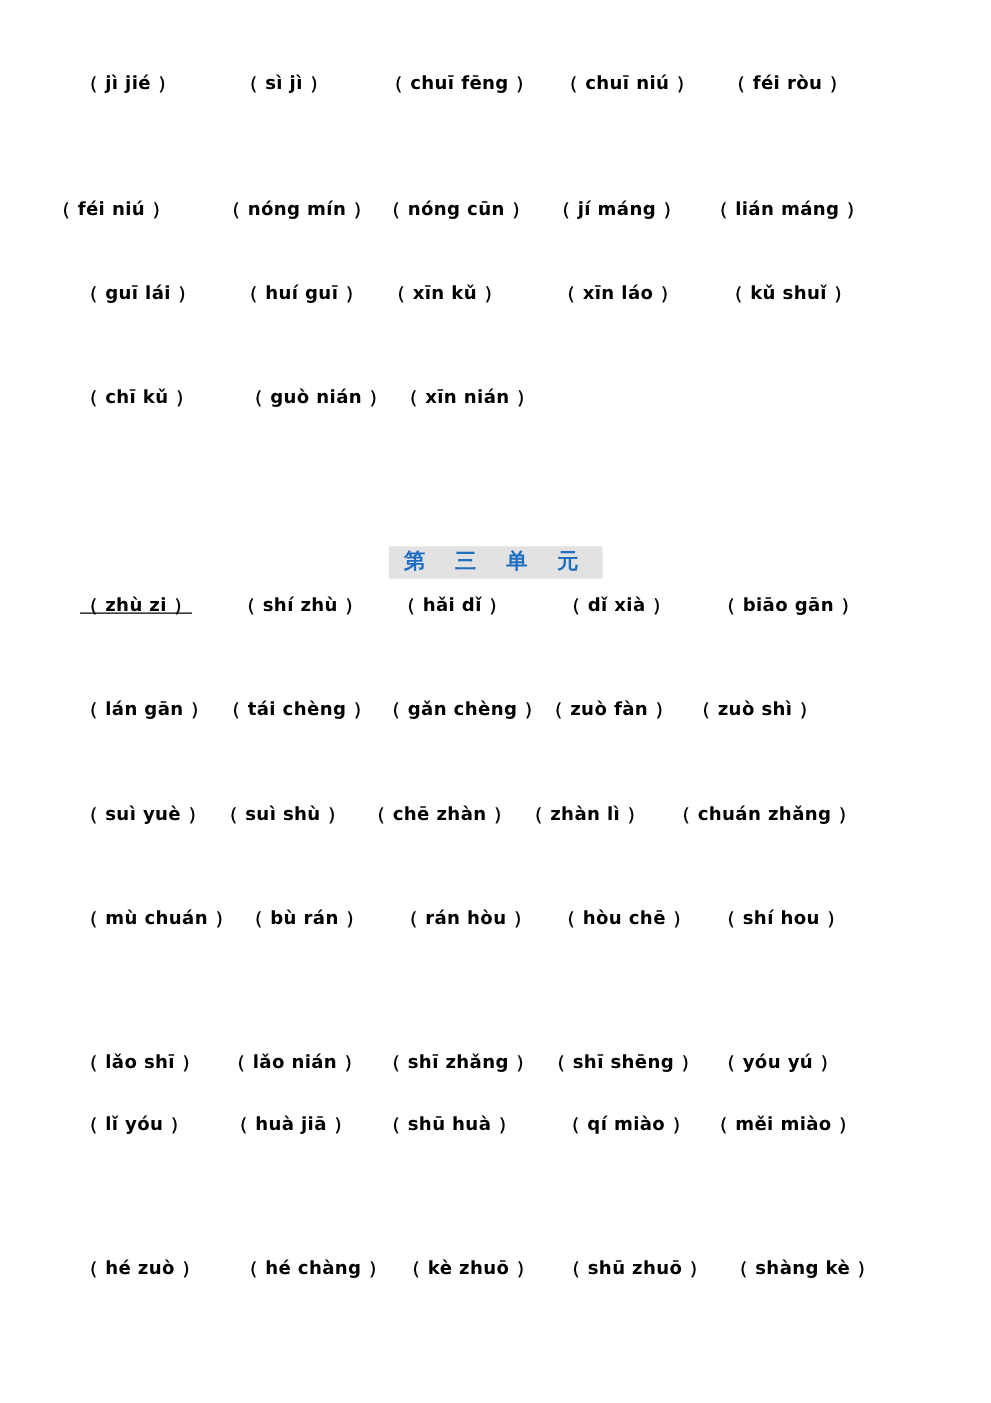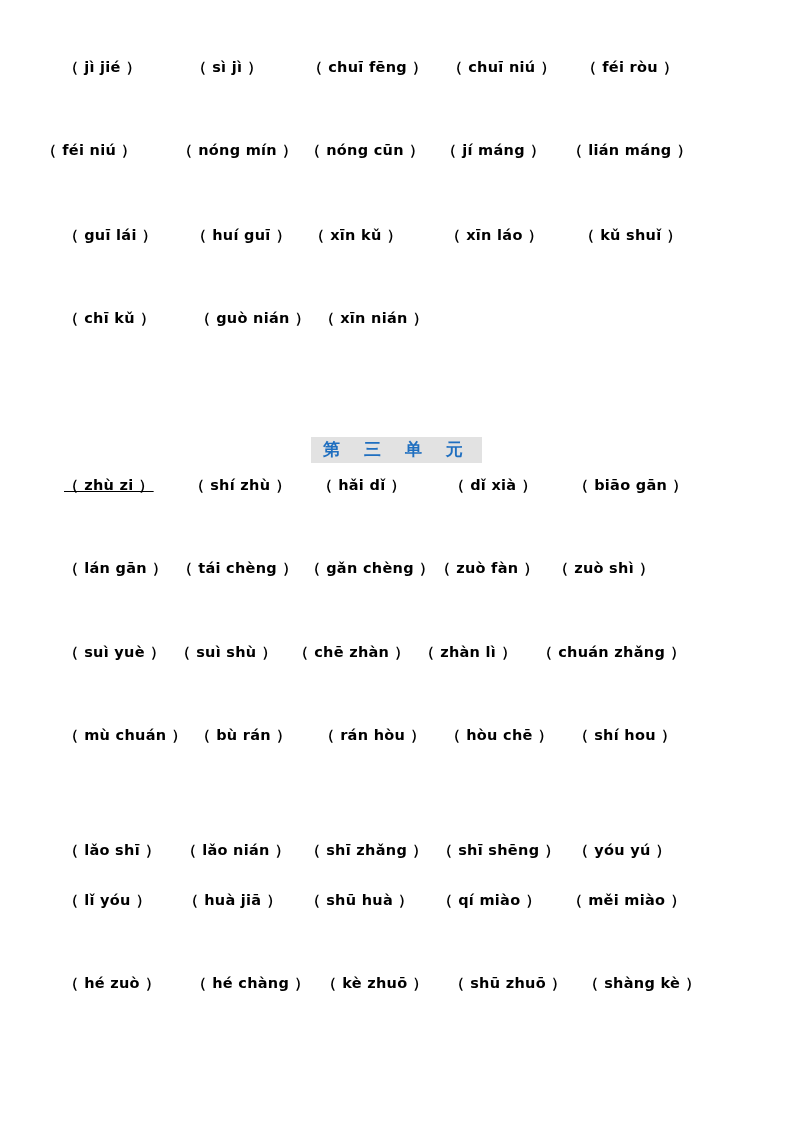--- a/index.html
+++ b/index.html
@@ -109,21 +109,21 @@
       </div>
       <div class="item" style="width: 134px;">
         <div class="pinyin">（ chuī niú ）</div>
         <div class="blank"></div>
       </div>
       <div class="item" style="width: 128px;">
         <div class="pinyin">（ féi ròu ）</div>
         <div class="blank"></div>
       </div>
     </div>
-    <div class="row" style="position: absolute; left: 0px; right: 0px; top: 141px; padding-left: 40px;">
+    <div class="row" style="position: absolute; left: 0px; right: 0px; top: 159px; padding-left: 40px;">
       <div class="item" style="width: 136px;">
         <div class="pinyin">（ féi niú ）</div>
         <div class="blank"></div>
       </div>
       <div class="item" style="width: 128px;">
         <div class="pinyin">（ nóng mín ）</div>
         <div class="blank"></div>
       </div>
       <div class="item" style="width: 136px;">
         <div class="pinyin">（ nóng cūn ）</div>
@@ -290,39 +290,39 @@
         <div class="blank"></div>
       </div>
       <div class="item raised" style="width: 122px;">
         <div class="pinyin">（ huà jiā ）</div>
         <div class="blank"></div>
       </div>
       <div class="item raised" style="width: 132px;">
         <div class="pinyin">（ shū huà ）</div>
         <div class="blank"></div>
       </div>
-      <div class="item raised" style="width: 130px;">
+      <div class="item raised" style="width: 130px; justify-content: center;">
         <div class="pinyin">（ qí miào ）</div>
         <div class="blank"></div>
       </div>
       <div class="item raised" style="width: 126px;">
         <div class="pinyin">（ měi miào ）</div>
         <div class="blank"></div>
       </div>
     </div>
     <div class="row" style="position: absolute; left: 0px; right: 0px; top: 974px;">
       <div class="item" style="width: 128px;">
         <div class="pinyin">（ hé zuò ）</div>
         <div class="blank"></div>
       </div>
       <div class="item" style="width: 130px;">
         <div class="pinyin">（ hé chàng ）</div>
         <div class="blank"></div>
       </div>
-      <div class="item" style="width: 128px;">
+      <div class="item" style="width: 128px; margin-top: 32px;">
         <div class="pinyin">（ kè zhuō ）</div>
         <div class="blank"></div>
       </div>
       <div class="item" style="width: 134px;">
         <div class="pinyin">（ shū zhuō ）</div>
         <div class="blank"></div>
       </div>
       <div class="item" style="width: 122px;">
         <div class="pinyin">（ shàng kè ）</div>
         <div class="blank"></div>

